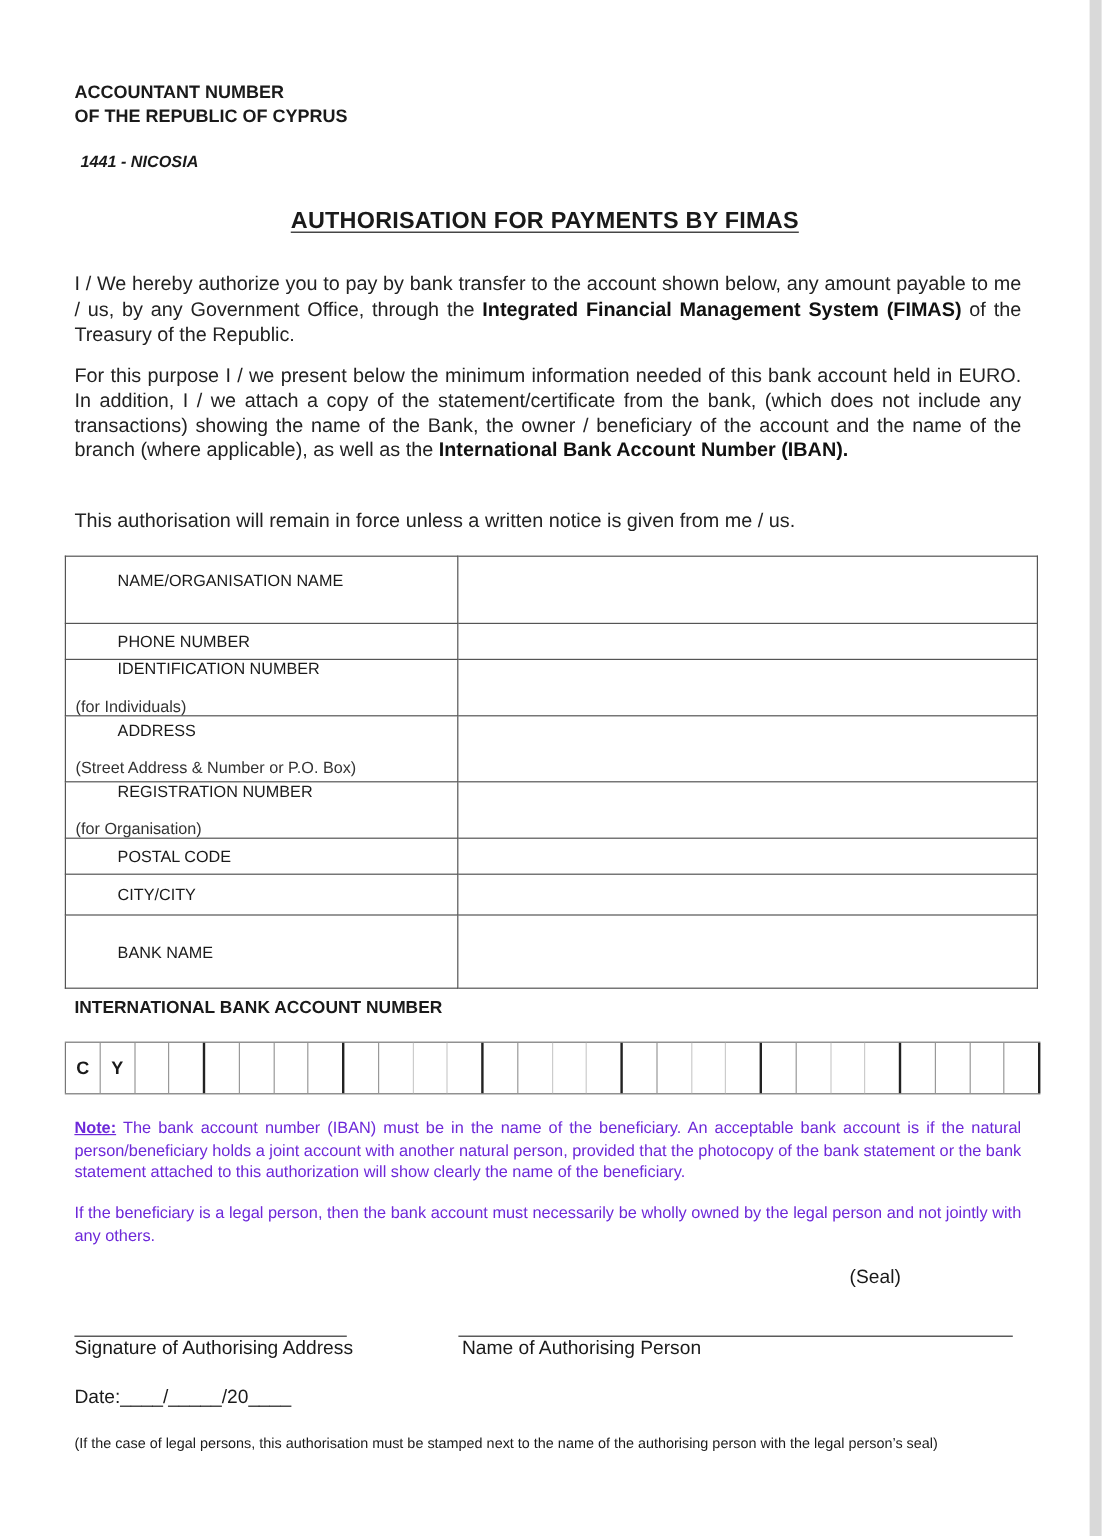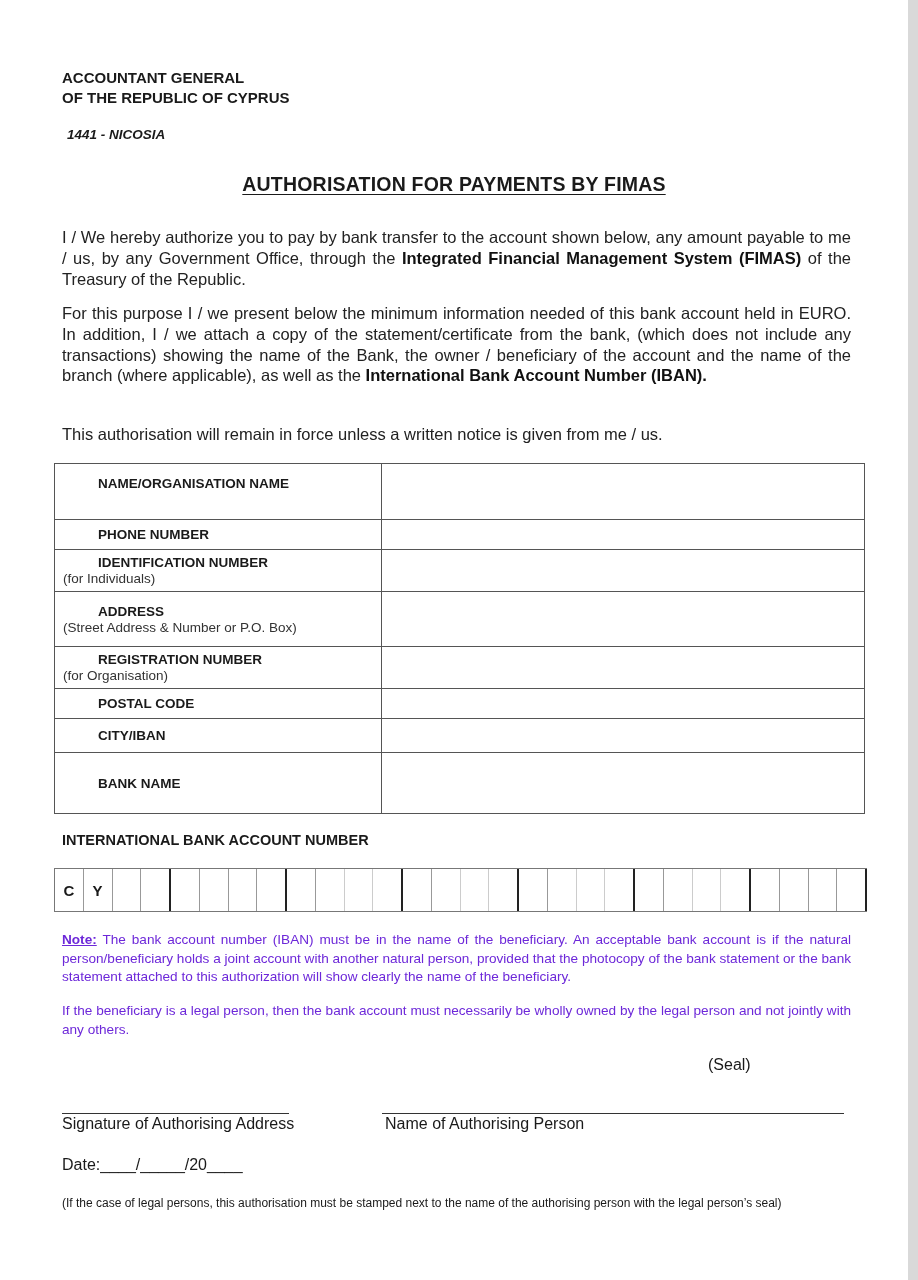--- a/index.html
+++ b/index.html
@@ -16,22 +16,22 @@
   .title span { text-decoration:underline; text-underline-offset:3px; }
   .para { position:absolute; left:62px; width:789px; font-size:16.5px; line-height:20.8px;
           text-align:justify; color:#222; }
   .p1 { top:227px; }
   .p2 { top:303px; }
   .p3 { top:424px; }
   .para b { color:#111; }
   table.info { position:absolute; left:54px; top:463px; width:811px; border-collapse:collapse; }
   table.info td { border:1.3px solid #555; padding:0 8px; vertical-align:middle; }
   td.lbl { width:310px; font-size:13.5px; }
-  td.lbl .main { font-weight:bold; display:block;padding-left:35px; }
-  td.lbl .sub { font-size:13.5px; color:#333; display:block; margin-top:1px; }
+  td.lbl .main { font-weight:normal; display:block;padding-left:35px; }
+  td.lbl .sub { font-size:13.5px; color:#333; display:block; margin-top:16px; }
   .iban-label { position:absolute; left:62px; top:832px; font-weight:bold; font-size:14.5px; }
   .iban { position:absolute; left:54px; top:868px; height:42px; display:flex; border-top:1.5px solid #777; border-bottom:1.5px solid #777; }
   .cell { width:27.75px; height:42px; border-right:1.5px solid #999; box-sizing:content-box;
           display:flex; align-items:center; justify-content:center; font-weight:bold; font-size:15px; }
   .cell.thick { border-right:2.5px solid #222; }
   .cell.first { border-left:1.5px solid #777; }
   .cell.light { border-right-color:#ccc; }
   .note { position:absolute; left:62px; width:789px; font-size:13.6px; line-height:18.5px; text-align:justify; color:#6d28d9; }
   .n1 { top:931px; }
   .n2 { top:1002px; }
@@ -43,21 +43,21 @@
   .siglbl { position:absolute; top:1115px; font-size:16px; }
   .s1 { left:62px; }
   .s2 { left:385px; }
   .date { position:absolute; left:62px; top:1156px; font-size:16px; }
   .foot { position:absolute; left:62px; top:1193px; width:789px; font-size:12px; line-height:20px; text-align:justify; }
 </style>
 </head>
 <body>
 
 <div class="page">
-  <div class="hdr hdr1">ACCOUNTANT GENERAL</div>
+  <div class="hdr hdr1">ACCOUNTANT NUMBER</div>
   <div class="hdr hdr2">OF THE REPUBLIC OF CYPRUS</div>
   <div class="city">1441 - NICOSIA</div>
 
   <div class="title"><span>AUTHORISATION FOR PAYMENTS BY FIMAS</span></div>
 
   <div class="para p1"><span>I / We hereby authorize you to pay by bank transfer to the account shown below, any amount payable to me / us, by any Government Office, through the </span><b>Integrated Financial Management System (FIMAS)</b><span> of the Treasury of the Republic.</span></div>
   <div class="para p2"><span>For this purpose I / we present below the minimum information needed of this bank account held in EURO. In addition, I / we attach a copy of the statement/certificate from the bank, (which does not include any transactions) showing the name of the Bank, the owner / beneficiary of the account and the name of the branch (where applicable), as well as the </span><b>International Bank Account Number (IBAN).</b></div>
   <div class="para p3">This authorisation will remain in force unless a written notice is given from me / us.</div>
 
   <table class="info">
@@ -96,21 +96,21 @@
       <td></td>
     </tr>
     <tr style="height:30px">
       <td class="lbl">
             <span class="main">POSTAL CODE</span>
           </td>
       <td></td>
     </tr>
     <tr style="height:34px">
       <td class="lbl">
-            <span class="main">CITY/IBAN</span>
+            <span class="main">CITY/CITY</span>
           </td>
       <td></td>
     </tr>
     <tr style="height:61px">
       <td class="lbl">
             <span class="main">BANK NAME</span>
           </td>
       <td></td>
     </tr>
   </tbody>

